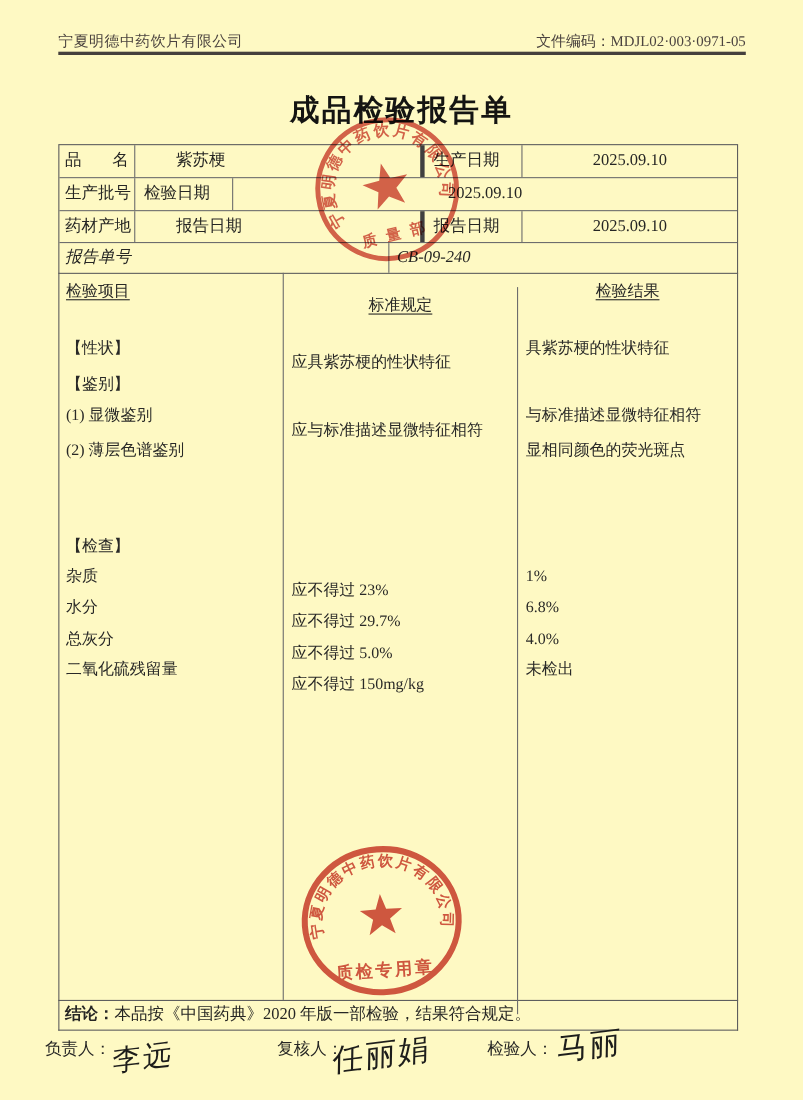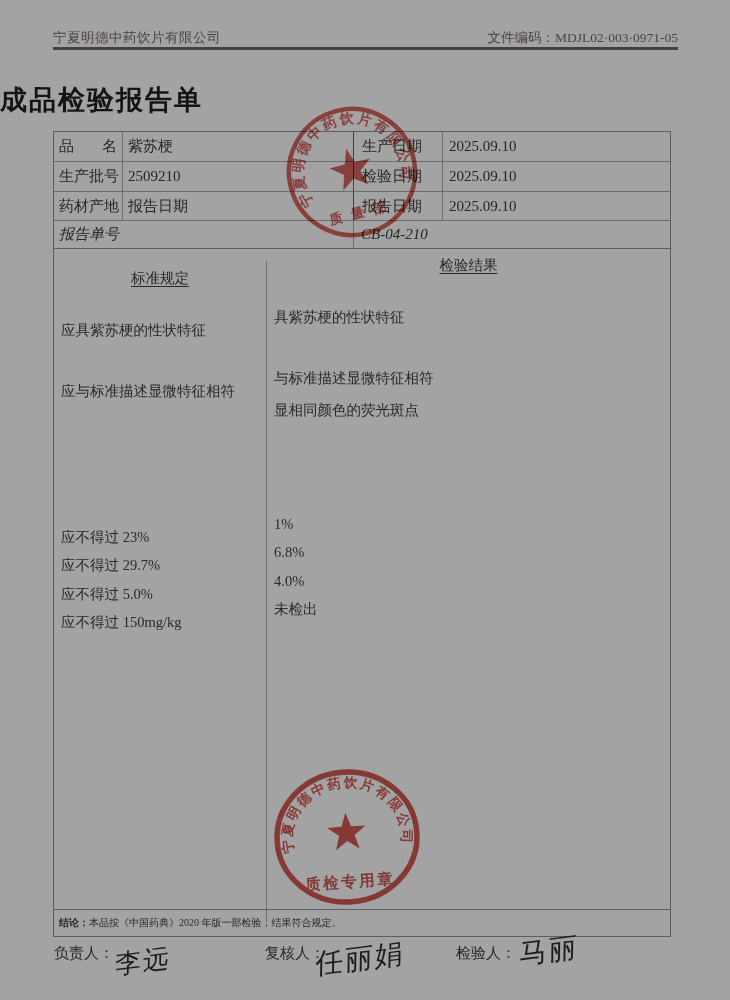--- a/index.html
+++ b/index.html
@@ -1,57 +1,57 @@
 <!DOCTYPE html>
 <html><head>
 <meta charset="utf-8">
 <style>
   html,body{margin:0;padding:0;background:#e8e8e8;}
-  .page{position:relative;width:730px;height:1000px;background:#a3a3a3;overflow:hidden;
+  .page{position:relative;width:730px;height:1000px;background:#fef9c3;overflow:hidden;
         font-family:"Liberation Serif","DejaVu Serif",serif;color:#262624;}
   
   .hdr-left{position:absolute;left:53px;top:29px;font-size:13.5px;color:#4b433f;letter-spacing:.5px;}
   .hdr-right{position:absolute;right:52px;top:29px;font-size:13.5px;color:#4b433f;}
   .hdr-rule{position:absolute;left:53px;width:625px;top:47px;height:3px;background:#45403d;}
-  .title{position:absolute;left:0;right:0;top:82px;font-size:27px;
+  .title{position:absolute;left:0;right:0;top:82px;text-align:center;font-size:27px;
          font-weight:bold;letter-spacing:2px;color:#141412;}
   
   .info-table{position:absolute;left:53px;top:131px;width:618px;border:1px solid #5e5e5e;box-sizing:border-box;}
   .irow{display:flex;box-sizing:border-box;}
   .irow+.irow{border-top:1px solid #6d6d6d;}
   .icell{box-sizing:border-box;font-size:15px;overflow:hidden;white-space:nowrap;}
   .r1 .icell{line-height:29px;height:29px;}
   .r2 .icell{line-height:29px;height:29px;}
   .r3 .icell{line-height:28px;height:28px;}
   .r4 .icell{line-height:27px;height:27px;font-style:italic;}
   .c-lbl{width:69px;border-right:1px solid #6d6d6d;padding:0 5px;text-align:justify;text-align-last:justify;}
-  .c-val{width:231px;border-right:1px solid #404040;padding:0 5px;}
+  .c-val{width:231px;border-right:4px solid #404040;padding:0 5px;margin-left:32px;}
   .c-lbl2{width:89px;border-right:1px solid #6d6d6d;padding:0 8px;}
-  .c-val2{flex:1;padding:0 6px;}
+  .c-val2{flex:1;padding:0 6px;text-align:center;}
   .c-lblwide{width:300px;border-right:1px solid #6d6d6d;padding:0 5px;}
   .c-valwide{flex:1;padding:0 7px;}
   
   .section{position:absolute;left:53px;top:248px;width:618px;height:662px;border:1px solid #5e5e5e;
            border-top:none;box-sizing:border-box;display:flex;}
   .scol{position:relative;box-sizing:border-box;height:100%;}
   .scol1{width:204px;border-right:1px solid #6d6d6d;}
   .scol2{width:213px;border-right:1px solid #6d6d6d;margin-top:13px;}
   .scol3{flex:1;}
   .sitem{position:absolute;font-size:14.5px;line-height:20px;white-space:nowrap;color:#292927;}
   .shead{text-decoration:underline;text-underline-offset:3px;}
   .scenter{left:0;right:0;text-align:center;}
   .sleft1{left:6px;}
   .sleft2{left:7px;}
   .wrap{white-space:normal;width:201px;line-height:28px;}
   
   .conclusion{position:absolute;left:53px;top:910px;width:618px;height:27px;border:1px solid #5e5e5e;
-              border-top:none;box-sizing:border-box;font-size:10px;line-height:25px;padding-left:5px;white-space:nowrap;}
+              border-top:none;box-sizing:border-box;font-size:15px;line-height:25px;padding-left:5px;white-space:nowrap;}
   .conclusion .b{font-weight:bold;}
   
-  .footer{position:absolute;left:53px;top:938px;width:640px;height:62px;}
+  .footer{position:absolute;left:40px;top:938px;width:640px;height:62px;}
   .f-lbl{position:absolute;font-size:15px;top:6px;}
   .f-lbl.l1{left:1px;} .f-lbl.l2{left:212px;} .f-lbl.l3{left:403px;}
   .sig{position:absolute;display:inline-block;font-size:26px;color:#1d1d1b;
        transform:rotate(-7deg) skewX(-8deg);letter-spacing:2px;}
   .sig.s1{left:62px;top:6px;}
   .sig.s2{left:262px;top:2px;font-size:28px;}
   .sig.s3{left:466px;top:-6px;font-size:28px;}
   
   .stamp{position:absolute;mix-blend-mode:multiply;pointer-events:none;}
   .stamp-top{left:281px;top:101px;width:142px;height:142px;opacity:.82;transform:rotate(-14deg);}
@@ -71,37 +71,48 @@
 
   <div class="info-table">
     <div class="irow r1">
       <div class="icell c-lbl">品 名</div>
       <div class="icell c-val">紫苏梗</div>
       <div class="icell c-lbl2">生产日期</div>
       <div class="icell c-val2">2025.09.10</div>
     </div>
     <div class="irow r2">
       <div class="icell c-lbl">生产批号</div>
-      <div class="icell c-val">2509210</div>
       <div class="icell c-lbl2">检验日期</div>
       <div class="icell c-val2">2025.09.10</div>
     </div>
     <div class="irow r3">
       <div class="icell c-lbl">药材产地</div>
       <div class="icell c-val">报告日期</div>
       <div class="icell c-lbl2">报告日期</div>
       <div class="icell c-val2">2025.09.10</div>
     </div>
     <div class="irow r4">
       <div class="icell c-lblwide">报告单号</div>
-      <div class="icell c-valwide">CB-04-210</div>
+      <div class="icell c-valwide">CB-09-240</div>
     </div>
   </div>
 
   <div class="section">
+    <div class="scol scol1">
+      <div class="sitem shead sleft1" style="top:7px">检验项目</div>
+      <div class="sitem sleft1" style="top:59px">【性状】</div>
+      <div class="sitem sleft1" style="top:92px">【鉴别】</div>
+      <div class="sitem sleft1" style="top:120px">(1) 显微鉴别</div>
+      <div class="sitem sleft1" style="top:152px">(2) 薄层色谱鉴别</div>
+      <div class="sitem sleft1" style="top:239px">【检查】</div>
+      <div class="sitem sleft1" style="top:266px">杂质</div>
+      <div class="sitem sleft1" style="top:294px">水分</div>
+      <div class="sitem sleft1" style="top:323px">总灰分</div>
+      <div class="sitem sleft1" style="top:351px">二氧化硫残留量</div>
+    </div>
     <div class="scol scol2">
       <div class="sitem shead scenter" style="top:7px">标准规定</div>
       <div class="sitem sleft2" style="top:59px">应具紫苏梗的性状特征</div>
       <div class="sitem sleft2" style="top:120px">应与标准描述显微特征相符</div>
       <div class="sitem sleft2" style="top:266px">应不得过 23%</div>
       <div class="sitem sleft2" style="top:294px">应不得过 29.7%</div>
       <div class="sitem sleft2" style="top:323px">应不得过 5.0%</div>
       <div class="sitem sleft2" style="top:351px">应不得过 150mg/kg</div>
     </div>
     <div class="scol scol3">

